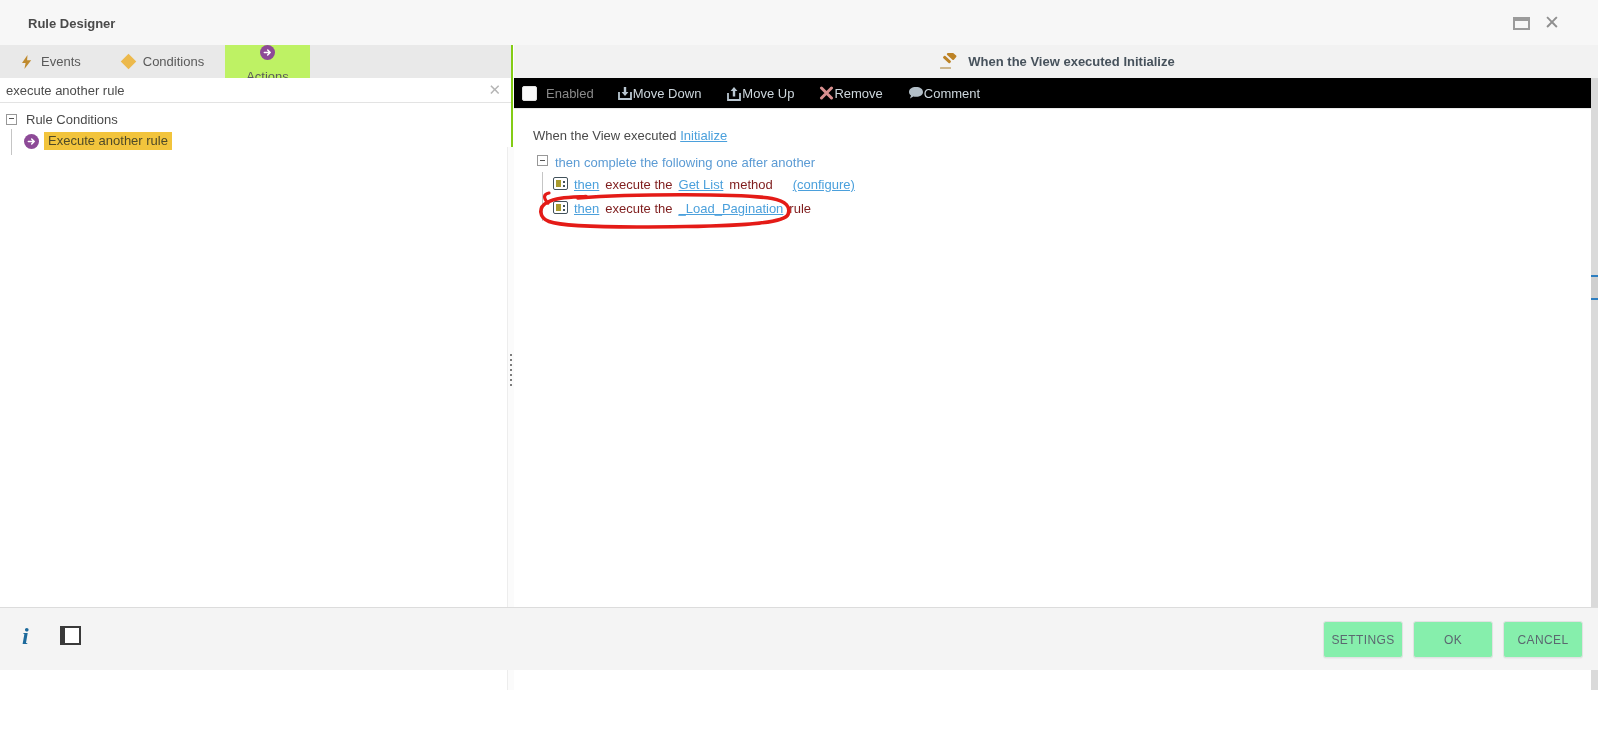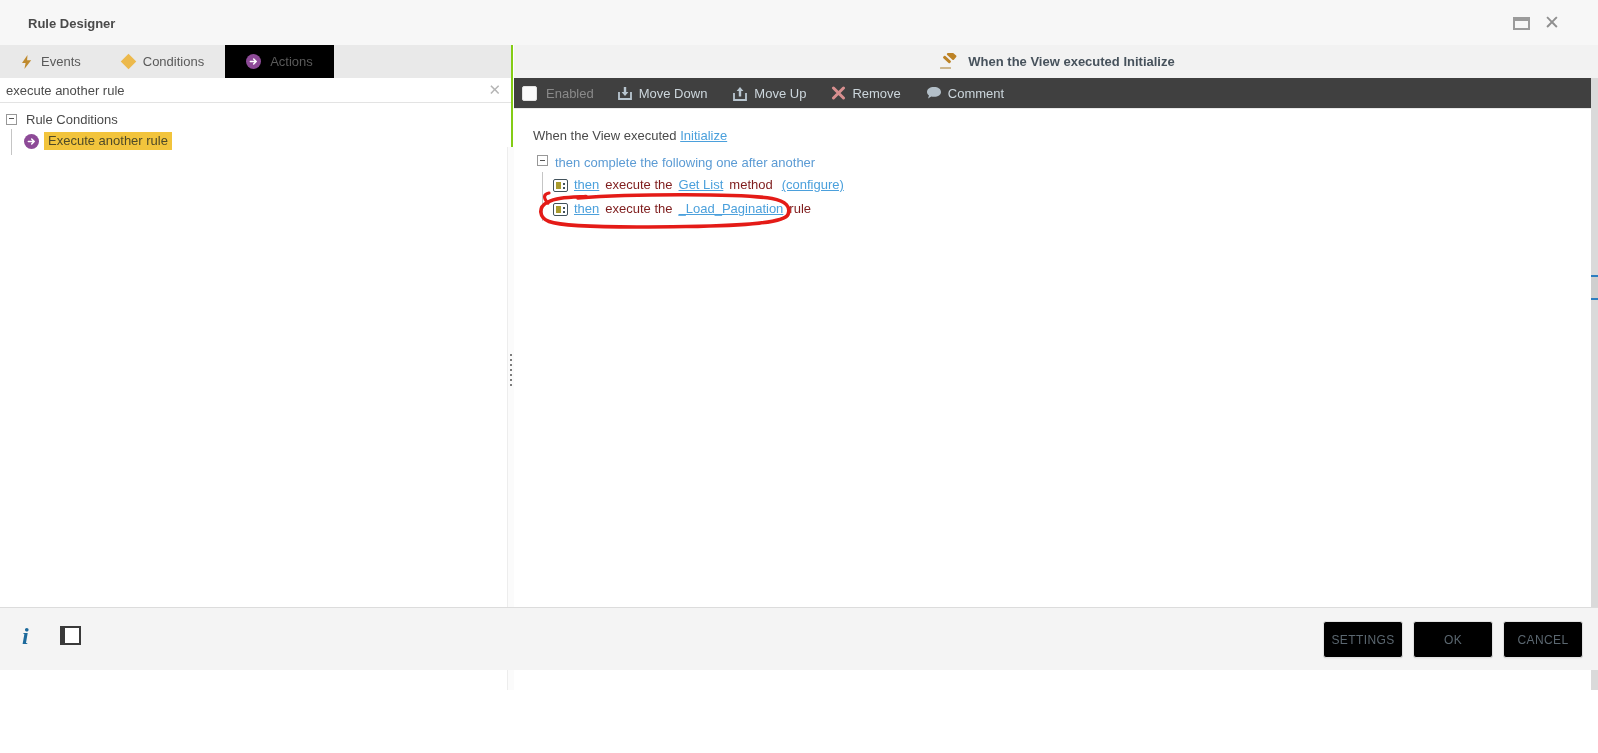--- a/index.html
+++ b/index.html
@@ -10,21 +10,21 @@
   .titlebar { position:absolute; left:0; top:0; width:1598px; height:45px; background:#f7f7f7; }
   .titlebar .title { position:absolute; left:28px; top:16px; font-size:13px; font-weight:700; color:#4a4a4a; }
   .win-controls { position:absolute; right:38px; top:16px; display:flex; gap:14px; align-items:center; }
   .max-icon { width:17px; height:13px; border:2px solid #9b9b9b; border-top-width:4px; cursor:pointer; }
   .close-icon { font-size:19px; line-height:14px; color:#8f8f8f; cursor:pointer; font-weight:400; }
 
   
   .left-panel { position:absolute; left:0; top:45px; width:513px; height:645px; background:#fff; border-right:2px solid #84cc16; }
   .tabstrip { height:33px; background:#e9e9e9; display:flex; align-items:stretch; }
   .tab { display:flex; align-items:center; gap:9px; padding:0 21px; font-size:13px; color:#5a5a5a; cursor:pointer; }
-  .tab.active { background:#000000; }
+  .tab.active { background:#bef264;flex-direction:column; }
   .diamond-ico { width:11px; height:11px; background:#ecb94c; transform:rotate(45deg); }
   .circle-arrow { width:15px; height:15px; border-radius:50%; background:#8d4a97; display:inline-flex; align-items:center; justify-content:center; flex:none; }
   .search-row { position:relative; height:25px; border-bottom:1px solid #e3e3e3; background:#fff; }
   .search-input { position:absolute; left:0; top:0; width:100%; height:24px; border:none; outline:none; padding:0 30px 0 6px; font-size:13px; color:#4c4c4c; font-family:inherit; background:transparent; }
   .search-clear { position:absolute; right:10px; top:3px; font-size:15px; color:#b5b5b5; cursor:pointer; }
   .tree { position:relative; padding-top:7px; }
   .tree-row1 { display:flex; align-items:center; gap:9px; padding-left:6px; height:18px; cursor:default; }
   .tree-label { font-size:13px; color:#4a4a4a; }
   .expander { width:11px; height:11px; border:1px solid #989898; background:#fff; position:relative; flex:none; cursor:pointer; }
   .expander::after { content:""; position:absolute; left:2px; right:2px; top:50%; margin-top:-1px; height:1px; background:#555; }
@@ -33,47 +33,47 @@
   .hl-label { background:#f2c43c; color:#4f4a28; font-size:13px; padding:1px 4px 2px 4px; }
 
   
   .splitter { position:absolute; left:507px; top:147px; width:7px; height:543px; background:#fbfbfb; border-left:1px solid #ededed; cursor:col-resize; }
   .splitter-grip { position:absolute; left:2px; top:207px; width:2px; height:32px; background:repeating-linear-gradient(to bottom,#7d7d7d 0 2px,transparent 2px 5px); }
 
   
   .right-panel { position:absolute; left:514px; top:45px; width:1084px; height:645px; background:#fff; }
   .right-header { height:33px; background:#f2f2f2; display:flex; align-items:center; justify-content:center; gap:11px; }
   .right-header .hdr-title { font-size:13px; font-weight:700; color:#47525c; }
-  .rtoolbar { height:31px; background:#404040; border-bottom:1px solid #e9e9e9; display:flex; align-items:center; gap:9px; padding-left:8px; }
+  .rtoolbar { height:31px; background:#000000; border-bottom:1px solid #e9e9e9; display:flex; align-items:center; gap:9px; padding-left:8px; }
   .tb-check { width:15px; height:15px; border:1px solid #e2e2e2; border-radius:2px; background:#fafafa; cursor:default; }
   .tb-label-on { font-size:13px; color:#8a8a8a; margin-right:6px; }
-  .tb-btn { display:flex; align-items:center; gap:6px; font-size:13px; color:#ccd6dc; padding:0 8px; cursor:default; }
+  .tb-btn { display:flex; align-items:center; font-size:13px; color:#ccd6dc; padding:0 8px; cursor:default; }
   .rcontent { position:relative; height:581px; background:#fff; font-size:13px; }
   .event-line { position:absolute; left:19px; top:19px; color:#4a4a4a; }
   .rlink { color:#4ba0dc; text-decoration:underline; cursor:pointer; }
   .group-row { position:absolute; left:23px; top:46px; display:flex; align-items:flex-start; gap:7px; }
   .group-text { color:#5b9bd4; cursor:pointer; }
   .rtree-vline { position:absolute; left:28px; top:63px; width:1px; height:49px; background:#c5c5c5; }
-  .action-row { position:absolute; left:39px; display:flex; align-items:flex-end; gap:6px; white-space:nowrap; }
+  .action-row { position:absolute; left:39px; display:flex; align-items:flex-start; gap:6px; white-space:nowrap; }
   .action-row .dark { color:#7f1d1d; }
   .aicon { width:15px; height:13px; border:1px solid #42525b; border-radius:2px; background:#fff; position:relative; flex:none; }
   .aicon::before { content:""; position:absolute; left:2px; top:2px; bottom:2px; width:5px; background:#a99b2d; }
   .aicon::after { content:""; position:absolute; left:9px; right:2px; top:3px; height:2px; background:#42525b; box-shadow:0 4px 0 #42525b; }
   .annotation { position:absolute; left:20px; top:81px; width:262px; height:42px; pointer-events:none; }
 
   
   .vscroll { position:absolute; right:0; top:33px; width:7px; height:612px; background:#dadada; }
   .vscroll-thumb { position:absolute; left:0; top:197px; width:7px; height:25px; background:#cfcfcf; border-top:2px solid #2d7ec0; border-bottom:2px solid #2d7ec0; cursor:pointer; }
 
   
   .footer { position:absolute; left:0; bottom:0; width:1598px; height:63px; background:#f4f4f4; border-top:1px solid #dcdcdc; }
   .info-icon { position:absolute; left:22px; top:16px; font-family:"Liberation Serif","DejaVu Serif",serif; font-style:italic; font-weight:700; font-size:24px; color:#1d6a9c; cursor:pointer; line-height:24px; }
   .layout-icon { position:absolute; left:60px; top:18px; width:21px; height:19px; border:2px solid #3a3a3a; border-left-width:5px; background:#fff; cursor:pointer; }
   .footer-btns { position:absolute; right:15px; top:13px; display:flex; gap:10px; }
-  .fbtn { width:80px; height:37px; background:#000000; border:1px solid #e2e2e2; border-radius:3px; font-size:12px; letter-spacing:0.4px; color:#5b6770; font-family:inherit; cursor:pointer; box-shadow:0 1px 1px rgba(0,0,0,0.04); }
+  .fbtn { width:80px; height:37px; background:#86efac; border:1px solid #e2e2e2; border-radius:3px; font-size:12px; letter-spacing:0.4px; color:#5b6770; font-family:inherit; cursor:pointer; box-shadow:0 1px 1px rgba(0,0,0,0.04); }
 </style>
 </head>
 <body>
 
 <div class="window">
 
   <div class="titlebar">
     <div class="title">Rule Designer</div>
     <div class="win-controls">
       <div class="max-icon"></div>
@@ -183,21 +183,21 @@
         <span class="group-text">then complete the following one after another</span>
       </div>
       <div class="rtree-vline"></div>
 
       <div class="action-row" style="top:68px;">
         <span class="aicon"></span>
         <span class="rlink">then</span>
         <span class="dark">execute the</span>
         <span class="rlink">Get List</span>
         <span class="dark">method</span>
-        <span class="rlink" style="margin-left:3px;">(configure)</span>
+        <span class="rlink" style="margin-left:14px;">(configure)</span>
       </div>
 
       <div class="action-row" style="top:92px;">
         <span class="aicon"></span>
         <span class="rlink">then</span>
         <span class="dark">execute the</span>
         <span class="rlink">_Load_Pagination</span>
         <span class="dark">rule</span>
       </div>
 

